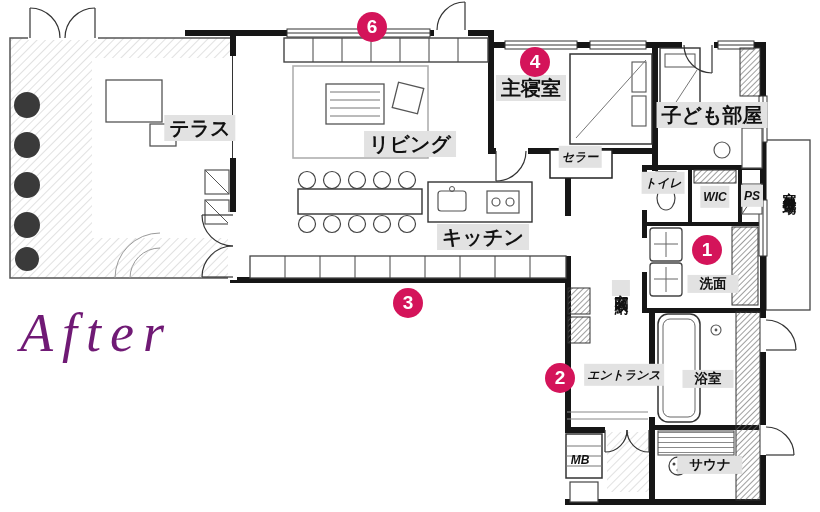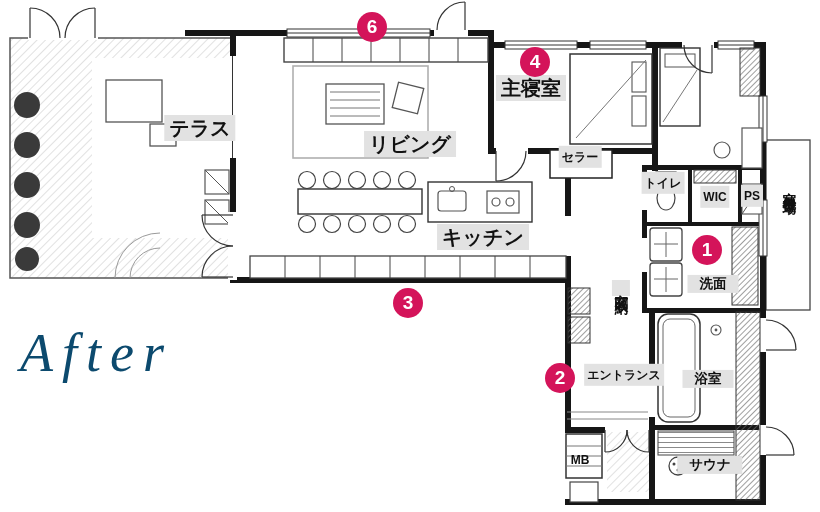--- a/index.html
+++ b/index.html
@@ -2,28 +2,28 @@
 <html style="--accent: #d4145a; --labelbg: #e2e2e2;"><head>
 <meta charset="utf-8">
 <style>
   html,body{margin:0;padding:0;background:#fff;}
   .stage{position:relative;width:820px;height:512px;background:#fff;overflow:hidden;
          font-family:"Liberation Sans","DejaVu Sans",sans-serif;}
   .stage svg{position:absolute;left:0;top:0;}
   .room-label{position:absolute;transform:translate(-50%,-50%);background:var(--labelbg,#e2e2e2);
     color:#111;font-size:20px;font-weight:700;line-height:1.2;padding:1px 5px;white-space:nowrap;z-index:5;}
   .room-label.md{font-size:13.5px;padding:1px 12px;}
-  .room-label.sm{font-size:12px;padding:4px 3px;}
+  .room-label.sm{font-size:12px;padding:4px 3px;font-style:italic;}
   .room-label.vertical{writing-mode:vertical-rl;padding:4px 1px;letter-spacing:2px;}
   .room-label.nobg{background:transparent;}
   .marker{position:absolute;transform:translate(-50%,-50%);width:30px;height:30px;border-radius:50%;
     background:var(--accent,#d4145a);color:#fff;font-size:19px;font-weight:700;
     display:flex;align-items:center;justify-content:center;z-index:6;}
   .after-title{position:absolute;left:20px;top:302px;font-family:"Liberation Serif","DejaVu Serif",serif;
-    font-style:italic;font-size:54px;letter-spacing:9px;color:#0c4a6e;z-index:5;margin-top:20px;}
+    font-style:italic;font-size:54px;letter-spacing:9px;color:#701a75;z-index:5;}
 </style>
 </head>
 <body>
 
 <div class="stage">
 
   <svg width="820" height="512" viewBox="0 0 820 512">
     <defs>
       <pattern id="hatch" patternUnits="userSpaceOnUse" width="6" height="6" patternTransform="rotate(45)">
         <line x1="0" y1="0" x2="0" y2="6" stroke="#c3c3c3" stroke-width="1"></line>
@@ -254,20 +254,21 @@
       <path d="M766,427 A28,28 0 0 1 794,455"></path>
         <line x1="766" y1="455" x2="794" y2="455"></line>
     </g>
   </svg>
 
   <div class="room-label" style="left:200px;top:128px">テラス</div>
   <div class="room-label" style="left:410px;top:144px">リビング</div>
   <div class="room-label" style="left:483px;top:237px">キッチン</div>
   <div class="room-label" style="left:531px;top:88px">主寝室</div>
   <div class="room-label sm" style="left:580px;top:157px">セラー</div>
+  <div class="room-label" style="left:712px;top:115px">子ども部屋</div>
   <div class="room-label md vertical nobg" style="left:789px;top:187px">室外機置場</div>
   <div class="room-label sm" style="left:663px;top:183px">トイレ</div>
   <div class="room-label sm" style="left:715px;top:197px">WIC</div>
   <div class="room-label sm" style="left:752px;top:196px">PS</div>
   <div class="room-label md" style="left:713px;top:284px">洗面</div>
   <div class="room-label md vertical" style="left:621px;top:288px">玄関収納</div>
   <div class="room-label sm" style="left:624px;top:375px">エントランス</div>
   <div class="room-label md" style="left:708px;top:379px">浴室</div>
   <div class="room-label md" style="left:710px;top:465px">サウナ</div>
   <div class="room-label sm nobg" style="left:580px;top:460px">MB</div>

